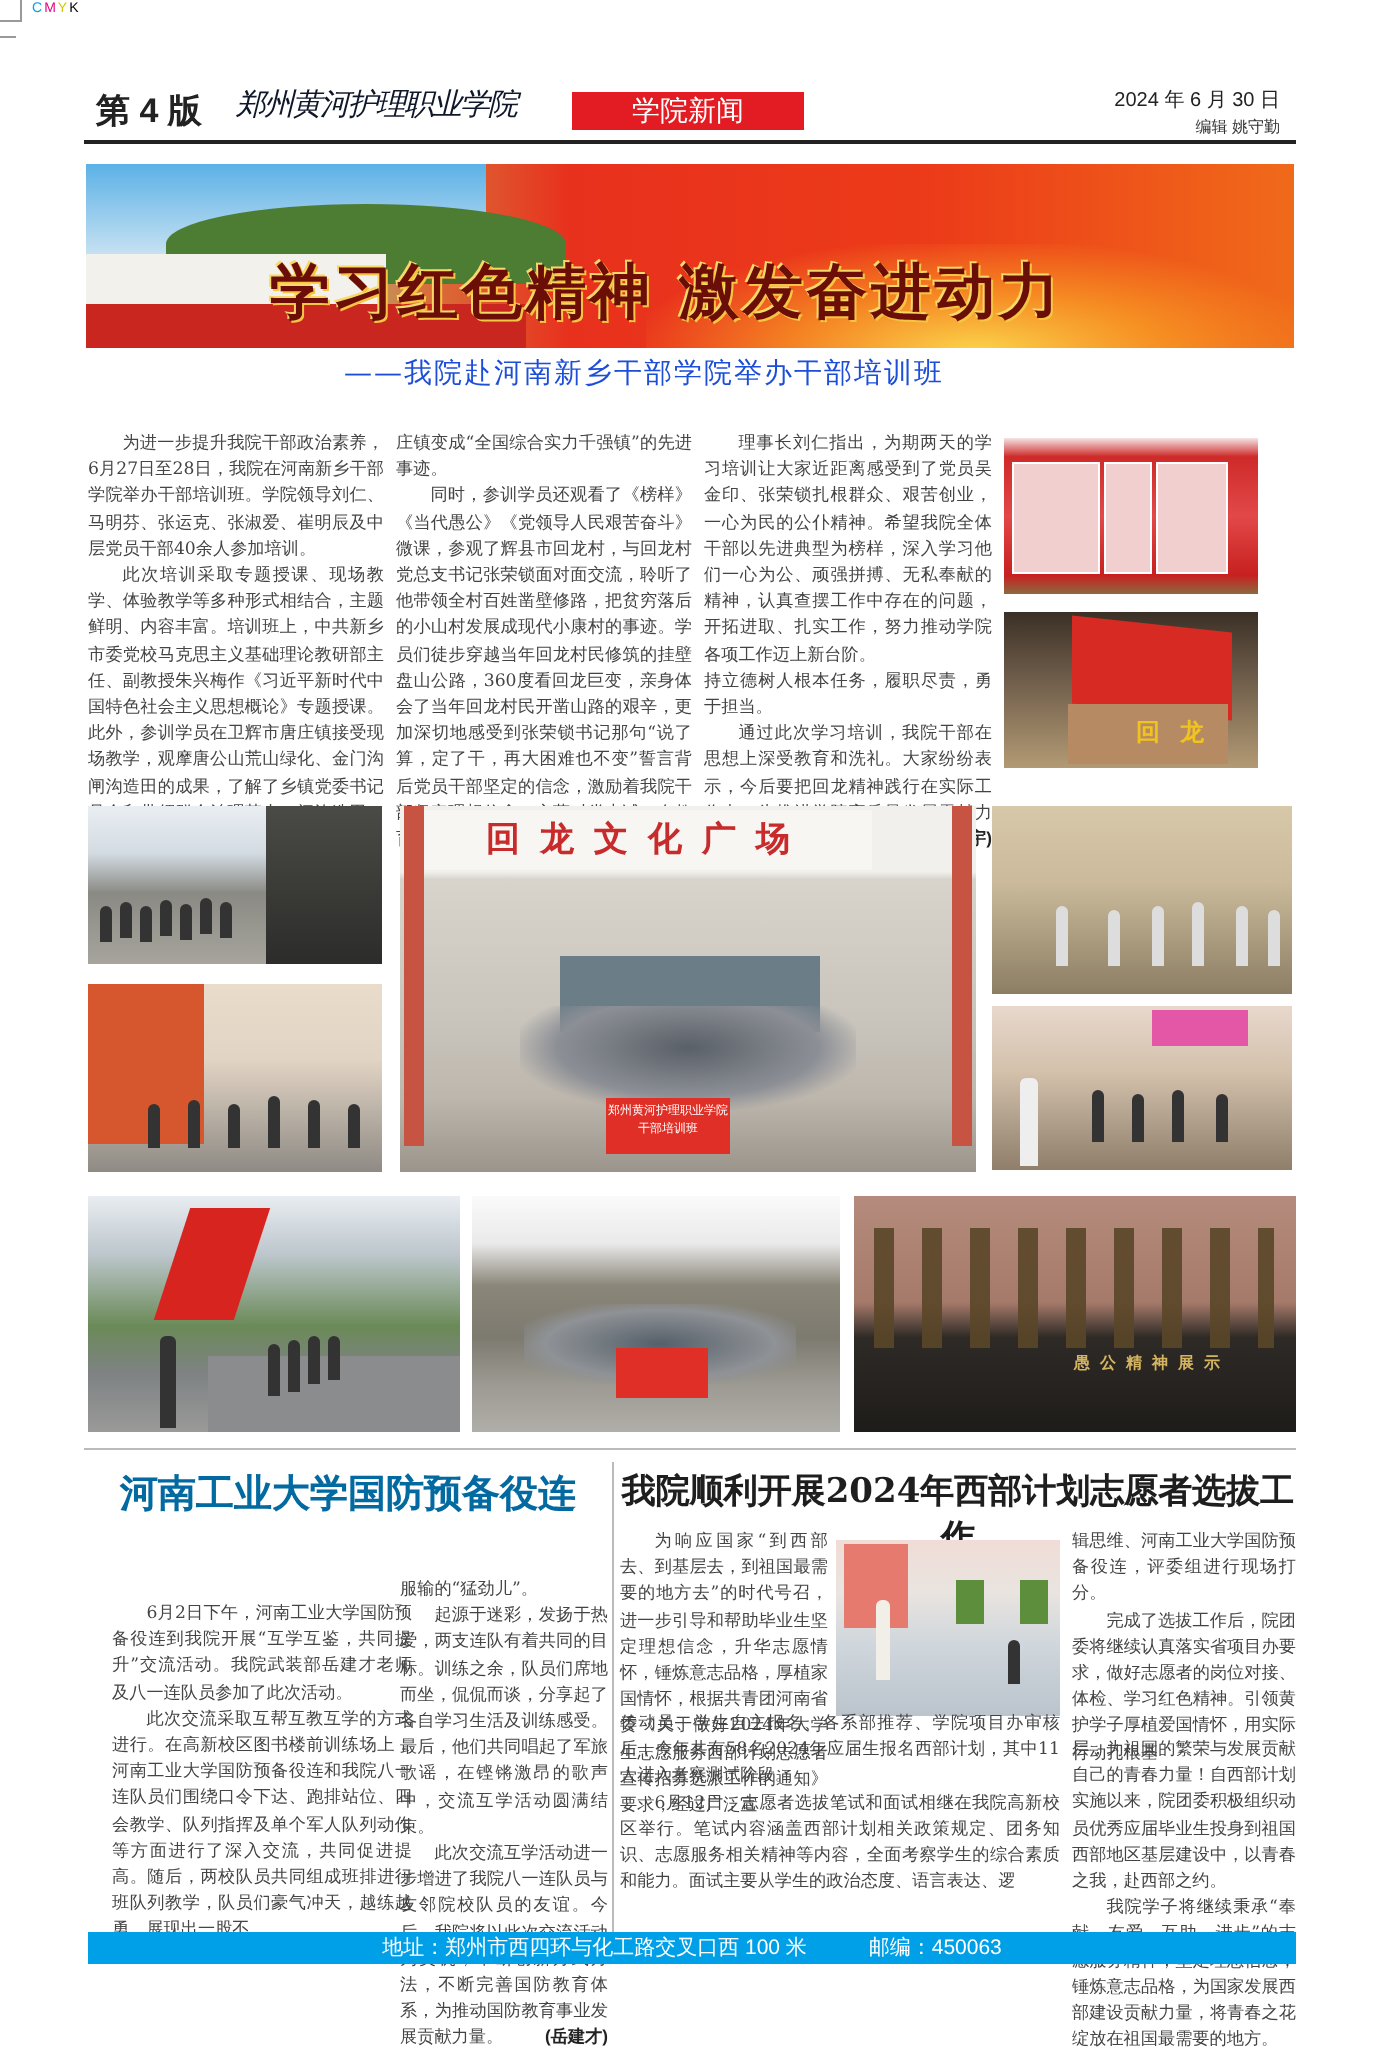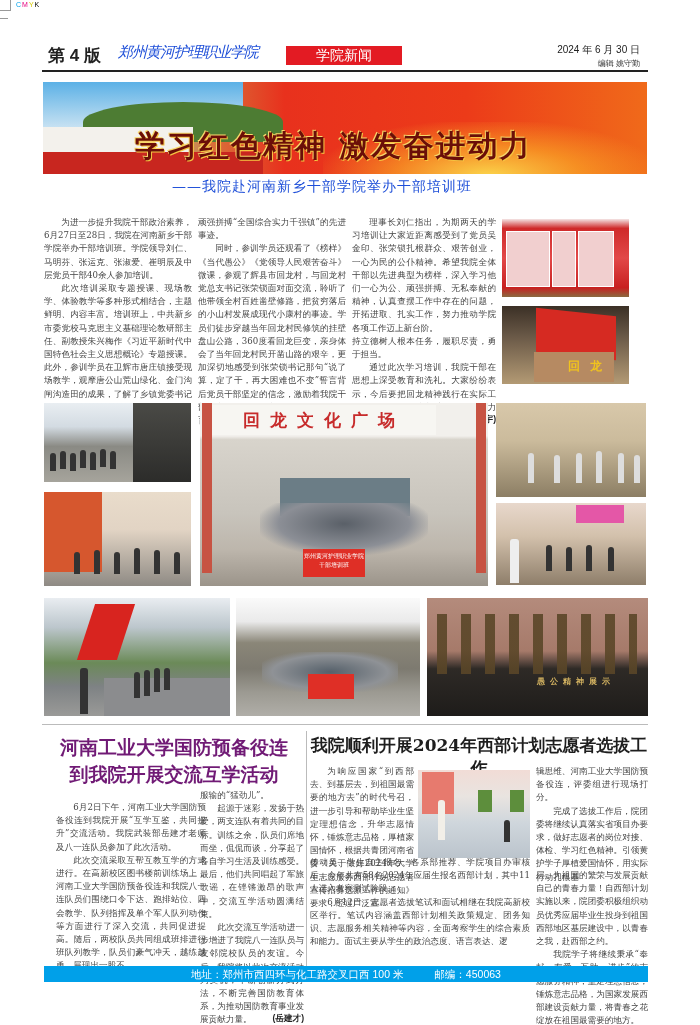--- a/index.html
+++ b/index.html
@@ -3,21 +3,21 @@
 <meta charset="utf-8">
 <style>
   html,body{margin:0;padding:0;background:#fff;}
   body{width:700px;height:1025px;position:relative;overflow:hidden;font-family:"DejaVu Serif",serif;color:#2a2a2a;}
   .abs{position:absolute;}
   .cmyk{left:16px;top:1px;font:7px "Liberation Sans",sans-serif;letter-spacing:1px;}
   .cmyk span{display:inline-block;}
   .crop{left:0;top:0;width:10px;height:10px;border-right:1px solid #999;border-bottom:1px solid #999;}
   .crop2{left:0;top:18px;width:8px;height:0;border-top:1px solid #999;}
   .edition{left:48px;top:44px;font:bold 17px "Liberation Sans",sans-serif;color:#222;}
-  .school{left:118px;top:43px;font:italic 15px "DejaVu Serif",serif;color:#1d4ed8;letter-spacing:-1px;}
+  .school{left:118px;top:43px;font:italic 15px "DejaVu Serif",serif;color:#0f172a;letter-spacing:-1px;}
   .section{left:286px;top:46px;width:116px;height:19px;background:#e31b23;color:#fff;font:14px "Liberation Sans",sans-serif;text-align:center;line-height:19px;}
   .date{right:60px;top:43px;font:10px "Liberation Sans",sans-serif;color:#222;}
   .editor{right:60px;top:58px;font:8px "Liberation Sans",sans-serif;color:#333;}
   .rule{left:42px;top:70px;width:606px;height:2px;background:#222;}
   .banner{left:43px;top:82px;width:604px;height:92px;overflow:hidden;
     background:linear-gradient(90deg,#7ec3e8 0%,#a8c98f 18%,#d8703a 28%,#e8311d 40%,#ec3b19 70%,#f06a1a 100%);}
   .banner .sky{position:absolute;left:0;top:0;width:200px;height:45px;background:linear-gradient(180deg,#5cb1e6,#c6e1f2);}
   .banner .hill{position:absolute;left:40px;top:20px;width:200px;height:40px;border-radius:50% 50% 0 0;background:#4d7c33;}
   .banner .wall{position:absolute;left:0;top:45px;width:150px;height:32px;background:#f3f1ec;}
   .banner .floor{position:absolute;left:0;top:70px;width:220px;height:22px;background:#c8261f;}
@@ -56,21 +56,21 @@
   .ph9{left:236px;top:598px;width:184px;height:118px;background:linear-gradient(180deg,#fafafa 0%,#eaeaea 20%,#8a8678 38%,#7d7a70 60%,#9c9a92 80%,#b0aea8 100%);}
   .ph9 .banner3{position:absolute;left:72px;top:76px;width:46px;height:25px;background:#df2f26;}
   .ph10{left:427px;top:598px;width:221px;height:118px;background:linear-gradient(180deg,#b48b7c 0%,#a67a6a 45%,#2e2a26 60%,#1e1c1a 100%);}
   .ph10 .statues{position:absolute;left:10px;top:16px;width:200px;height:60px;background:repeating-linear-gradient(90deg,rgba(90,70,40,.9) 0 10px,rgba(0,0,0,0) 10px 24px);}
   .ph10 .inscr{position:absolute;left:110px;top:78px;font:bold 8px "DejaVu Serif",serif;color:#d5b461;letter-spacing:5px;}
   .ph11{left:418px;top:770px;width:112px;height:88px;background:linear-gradient(180deg,#f1dcd6 0%,#e9e4e0 30%,#cfd6dc 60%,#bbc4cc 100%);}
   .ph11 .screen{position:absolute;left:4px;top:2px;width:32px;height:42px;background:#e77a6e;}
   .ph11 .win{position:absolute;top:20px;width:14px;height:22px;background:#5d8e3c;}
   .hr{left:42px;top:724px;width:606px;height:1px;background:#bbb;}
   .vr{left:306px;top:731px;width:1px;height:235px;background:#bbb;}
-  .h2a{left:44px;top:734px;width:260px;font:bold 19px/27px "DejaVu Serif",serif;color:#701a75;text-align:center;}
+  .h2a{left:44px;top:734px;width:260px;font:bold 19px/27px "DejaVu Serif",serif;color:#0369a1;text-align:center;}
   .h2b{left:310px;top:734px;width:338px;font:bold 17px "DejaVu Serif",serif;color:#1e1e1e;text-align:center;}
   .c4{left:56px;top:789px;width:150px;margin-top:12px;}
   .c5{left:200px;top:789px;width:104px;}
   .c6a{left:310px;top:765px;width:104px;}
   .c6b{left:310px;top:856px;width:220px;}
   .c7a{left:536px;top:765px;width:112px;}
   .c7b{left:484px;top:869px;width:164px;}
   .footer{left:44px;top:966px;width:604px;height:16px;background:#00a0e9;color:#fff;font:10.5px/16px "Liberation Sans",sans-serif;text-align:center;}
   .footer span{margin:0 14px;}
   .person{position:absolute;width:6px;height:18px;background:#333;border-radius:3px 3px 0 0;}
@@ -99,21 +99,21 @@
   <div class="glow"></div>
   <div class="title">学习红色精神   激发奋进动力</div>
 </div>
 <div class="abs subtitle">——我院赴河南新乡干部学院举办干部培训班</div>
 
 <div class="abs body col1">
   <p>为进一步提升我院干部政治素养，6月27日至28日，我院在河南新乡干部学院举办干部培训班。学院领导刘仁、马明芬、张运克、张淑爱、崔明辰及中层党员干部40余人参加培训。</p>
   <p>此次培训采取专题授课、现场教学、体验教学等多种形式相结合，主题鲜明、内容丰富。培训班上，中共新乡市委党校马克思主义基础理论教研部主任、副教授朱兴梅作《习近平新时代中国特色社会主义思想概论》专题授课。此外，参训学员在卫辉市唐庄镇接受现场教学，观摩唐公山荒山绿化、金门沟闸沟造田的成果，了解了乡镇党委书记吴金印带领群众治理荒山、闸沟造田，把一穷二白的唐</p>
 </div>
 <div class="abs body col2">
-  <p style="text-indent:0">顽强拼搏“全国综合实力千强镇”的先进事迹。</p>
+  <p style="text-indent:0">庄镇变成“全国综合实力千强镇”的先进事迹。</p>
   <p>同时，参训学员还观看了《榜样》《当代愚公》《党领导人民艰苦奋斗》微课，参观了辉县市回龙村，与回龙村党总支书记张荣锁面对面交流，聆听了他带领全村百姓凿壁修路，把贫穷落后的小山村发展成现代小康村的事迹。学员们徒步穿越当年回龙村民修筑的挂壁盘山公路，360度看回龙巨变，亲身体会了当年回龙村民开凿山路的艰辛，更加深切地感受到张荣锁书记那句“说了算，定了干，再大困难也不变”誓言背后党员干部坚定的信念，激励着我院干部坚定理想信念，永葆对党忠诚，在教育教学工作中坚</p>
 </div>
 <div class="abs body col3">
   <p>理事长刘仁指出，为期两天的学习培训让大家近距离感受到了党员吴金印、张荣锁扎根群众、艰苦创业，一心为民的公仆精神。希望我院全体干部以先进典型为榜样，深入学习他们一心为公、顽强拼搏、无私奉献的精神，认真查摆工作中存在的问题，开拓进取、扎实工作，努力推动学院各项工作迈上新台阶。</p>
   <p style="text-indent:0">持立德树人根本任务，履职尽责，勇于担当。</p>
   <p><span>通过此次学习培训，我院干部在思想上深受教育和洗礼。大家纷纷表示，今后要把回龙精神践行在实际工作中，为推进学院高质量发展贡献力量。</span><span class="author">(张慧宇)</span></p>
 </div>
 
 <div class="photo ph1">
   <div class="pane" style="left:4px;width:42px"></div>
@@ -185,21 +185,20 @@
 <div class="photo ph10">
   <div class="statues"></div>
   <div class="inscr">愚公精神展示</div>
 </div>
 
 <div class="abs hr"></div>
 <div class="abs vr"></div>
 
 <div class="abs h2a">
   <div>河南工业大学国防预备役连</div>
-  <div>到我院开展交流互学活动</div>
 </div>
 <div class="abs body c4">
   <p>6月2日下午，河南工业大学国防预备役连到我院开展“互学互鉴，共同提升”交流活动。我院武装部岳建才老师及八一连队员参加了此次活动。</p>
   <p>此次交流采取互帮互教互学的方式进行。在高新校区图书楼前训练场上，河南工业大学国防预备役连和我院八一连队员们围绕口令下达、跑排站位、四会教学、队列指挥及单个军人队列动作等方面进行了深入交流，共同促进提高。随后，两校队员共同组成班排进行班队列教学，队员们豪气冲天，越练越勇，展现出一股不</p>
 </div>
 <div class="abs body c5">
   <p style="text-indent:0">服输的“猛劲儿”。</p>
   <p>起源于迷彩，发扬于热爱，两支连队有着共同的目标。训练之余，队员们席地而坐，侃侃而谈，分享起了各自学习生活及训练感受。最后，他们共同唱起了军旅歌谣，在铿锵激昂的歌声中，交流互学活动圆满结束。</p>
   <p><span>此次交流互学活动进一步增进了我院八一连队员与友邻院校队员的友谊。今后，我院将以此次交流活动为契机，不断创新方式方法，不断完善国防教育体系，为推动国防教育事业发展贡献力量。</span><span class="author">(岳建才)</span></p>
 </div>

